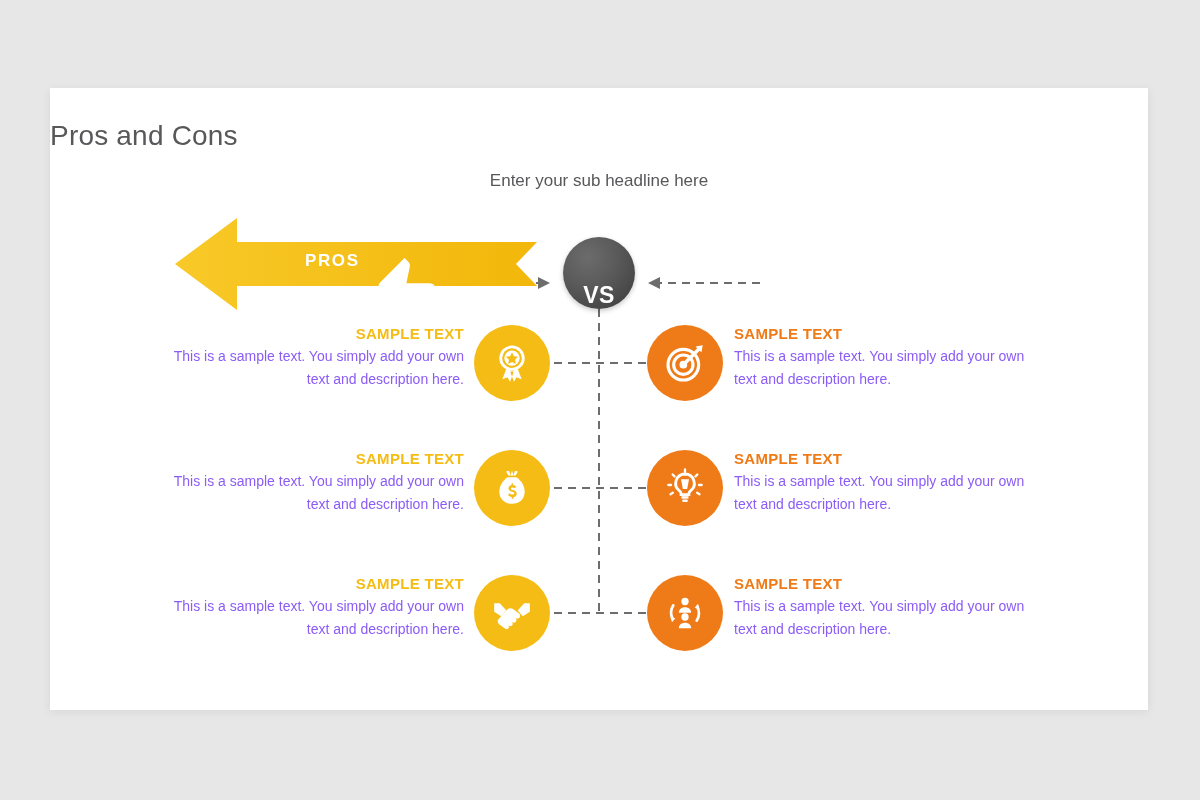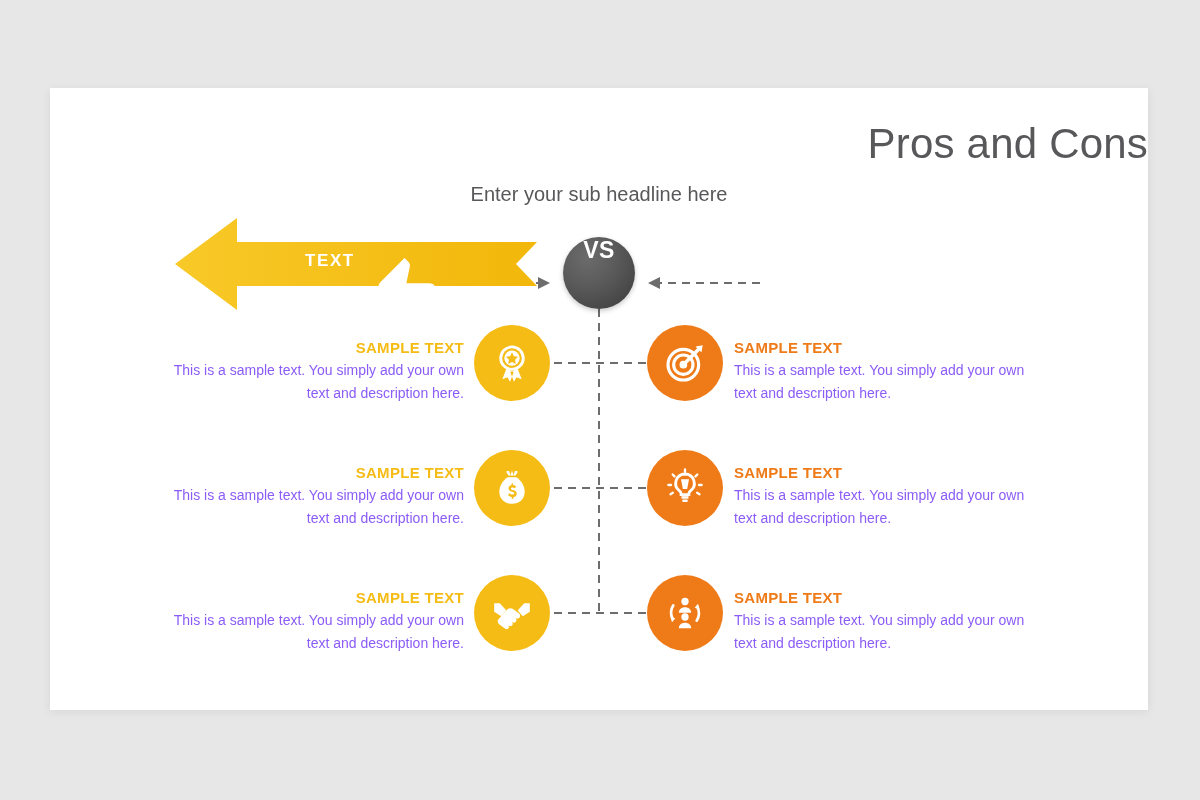--- a/index.html
+++ b/index.html
@@ -23,36 +23,35 @@
     background: #ffffff;
     box-shadow: 0 2px 10px rgba(0,0,0,0.07);
   }
 
   
   #deck-title {
     position: absolute;
     left: 0;
     top: 32px;
     width: 100%;
-    text-align: right;
-    font-size: 42px;
+    text-align: left;
+    font-size: 28px;
     font-weight: 400;
     color: #58585a;
     letter-spacing: 0.2px;
   }
   #deck-subtitle {
     position: absolute;
     left: 0;
     top: 83px;
     width: 100%;
     text-align: center;
-    font-size: 20px;
+    font-size: 17px;
     font-weight: 400;
     color: #58585a;
-    margin-top: 12px;
   }
 
   
   .banner {
     position: absolute;
     top: 130px;
     width: 362px;
     height: 92px;
   }
   #pros-banner { left: 125px; }
@@ -75,21 +74,21 @@
   #vs-badge {
     position: absolute;
     left: 513px;
     top: 149px;
     width: 72px;
     height: 72px;
     border-radius: 50%;
     background: radial-gradient(circle at 34% 28%, #6c6c6c 0%, #5a5a5a 42%, #464646 78%, #3c3c3c 100%);
     box-shadow: 0 2px 5px rgba(0,0,0,0.22);
     display: flex;
-    align-items: flex-start;
+    align-items: flex-end;
     justify-content: center;
     z-index: 6;
   }
   #vs-badge-label {
     color: #ffffff;
     font-size: 23px;
     font-weight: bold;
     letter-spacing: 0.5px;
   }
 
@@ -106,21 +105,21 @@
   .row {
     position: absolute;
     left: 0;
     width: 100%;
     height: 76px;
   }
   #row-1 { top: 237px; }
   #row-2 { top: 362px; }
   #row-3 { top: 487px; }
 
-  .text-block { position: absolute; top: 14px; width: 304px; }
+  .text-block { position: absolute; top: 0; width: 304px; }
   .text-block.left  { left: 110px;  text-align: right; }
   .text-block.right { left: 684px;  text-align: left;  }
 
   .item-heading {
     font-size: 15px;
     font-weight: bold;
     letter-spacing: 0.3px;
     margin-bottom: 3px;
   }
   .text-block.left  .item-heading { color: #f5bc16; }
@@ -175,21 +174,21 @@
           <stop offset="0%" stop-color="#f8c928"></stop>
           <stop offset="100%" stop-color="#f2b70a"></stop>
         </linearGradient>
       </defs>
       <path d="M0,46 L62,0 L62,24 L362,24 L341,46 L362,68 L62,68 L62,92 Z" fill="url(#grad-pros)"></path>
     </svg>
     <svg style="position:absolute;left:45px;top:27px;" width="38" height="38" viewBox="0 0 24 24">
       <path fill="#ffffff" d="M9.2 21.6h7.4c.95 0 1.77-.57 2.1-1.4l2.48-5.8c.07-.19.11-.39.11-.6v-1.9c0-1.05-.85-1.9-1.9-1.9h-5.99l.9-4.33.03-.3c0-.39-.16-.75-.42-1.01l-1-.99-6.24 6.25c-.35.34-.56.82-.56 1.34v9.45c0 1.05.85 1.9 1.9 1.9z"></path>
       <rect x="1.6" y="11.1" width="4.3" height="10.5" rx="0.7" fill="#ffffff"></rect>
     </svg>
-    <div id="pros-label" class="banner-label">TEXT</div>
+    <div id="pros-label" class="banner-label">PROS</div>
   </div>
 
 
   <div id="vs-badge">
     <span id="vs-badge-label">VS</span>
   </div>
 
   <div id="row-1" class="row">
     <div class="text-block left">
       <div class="item-heading">SAMPLE TEXT</div>

